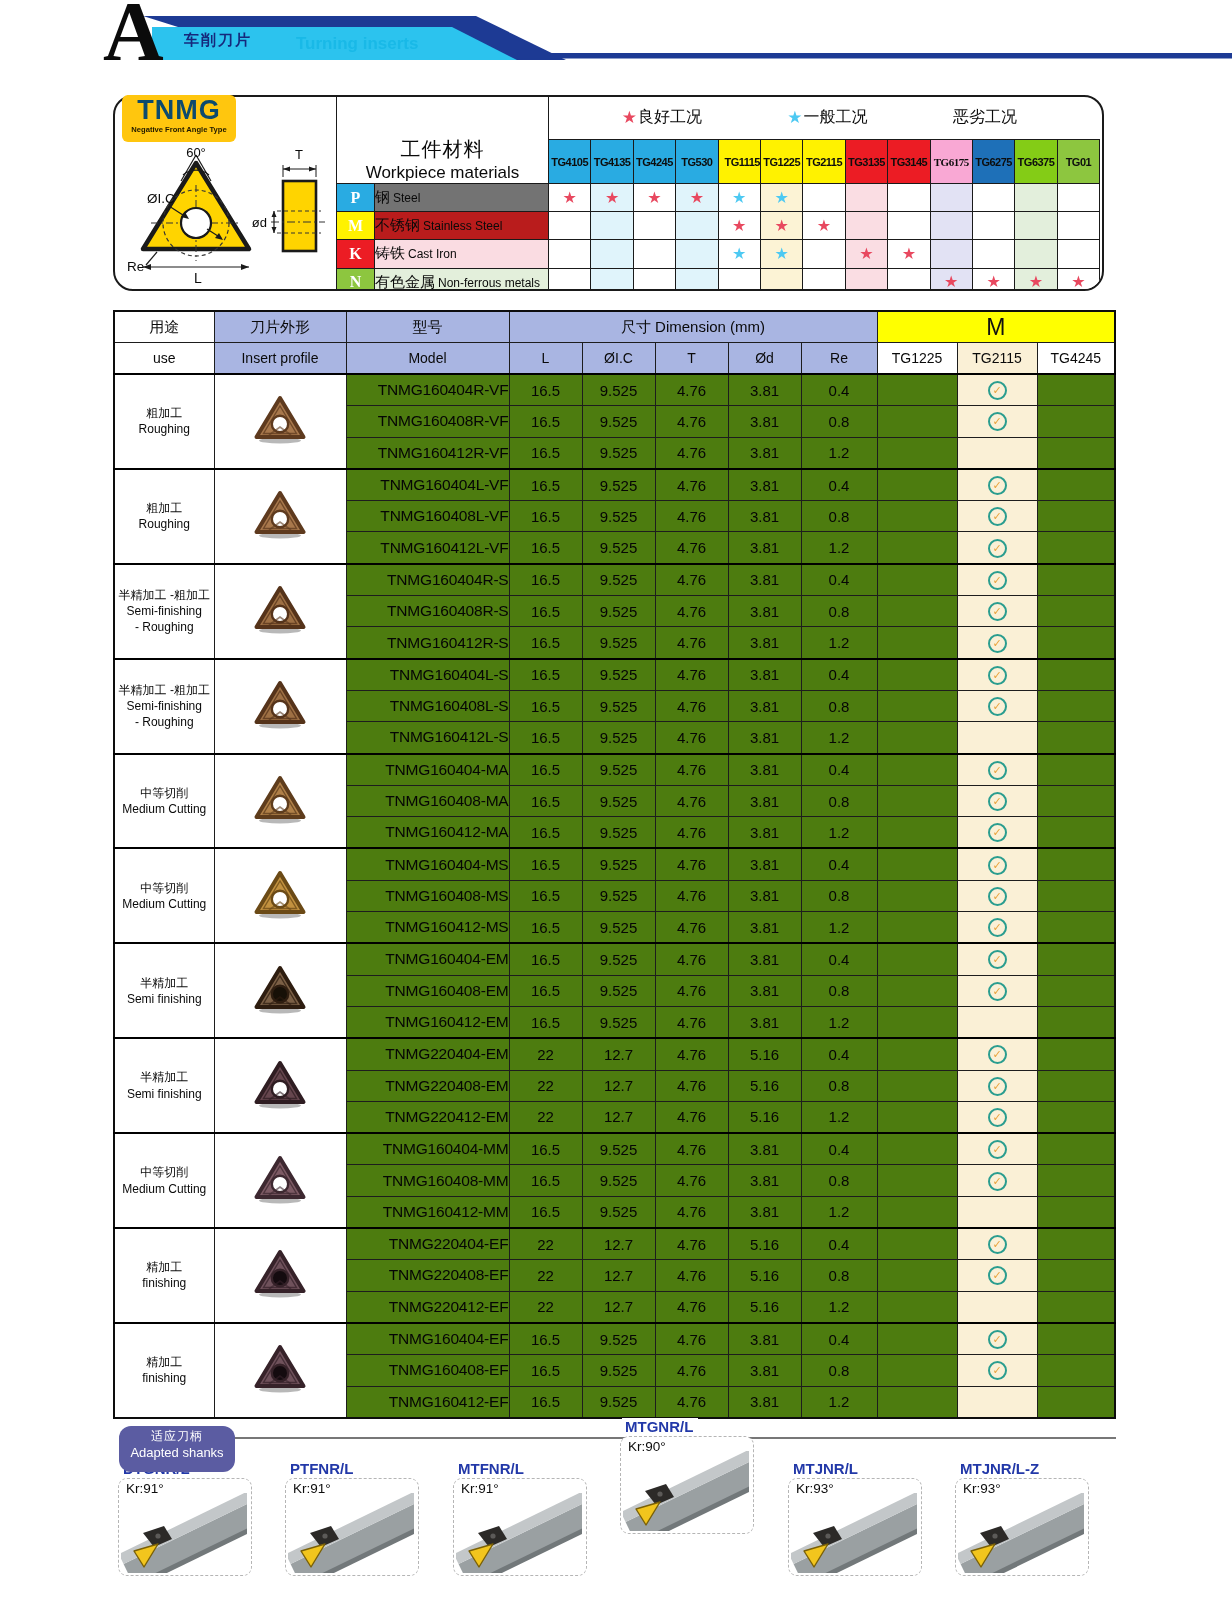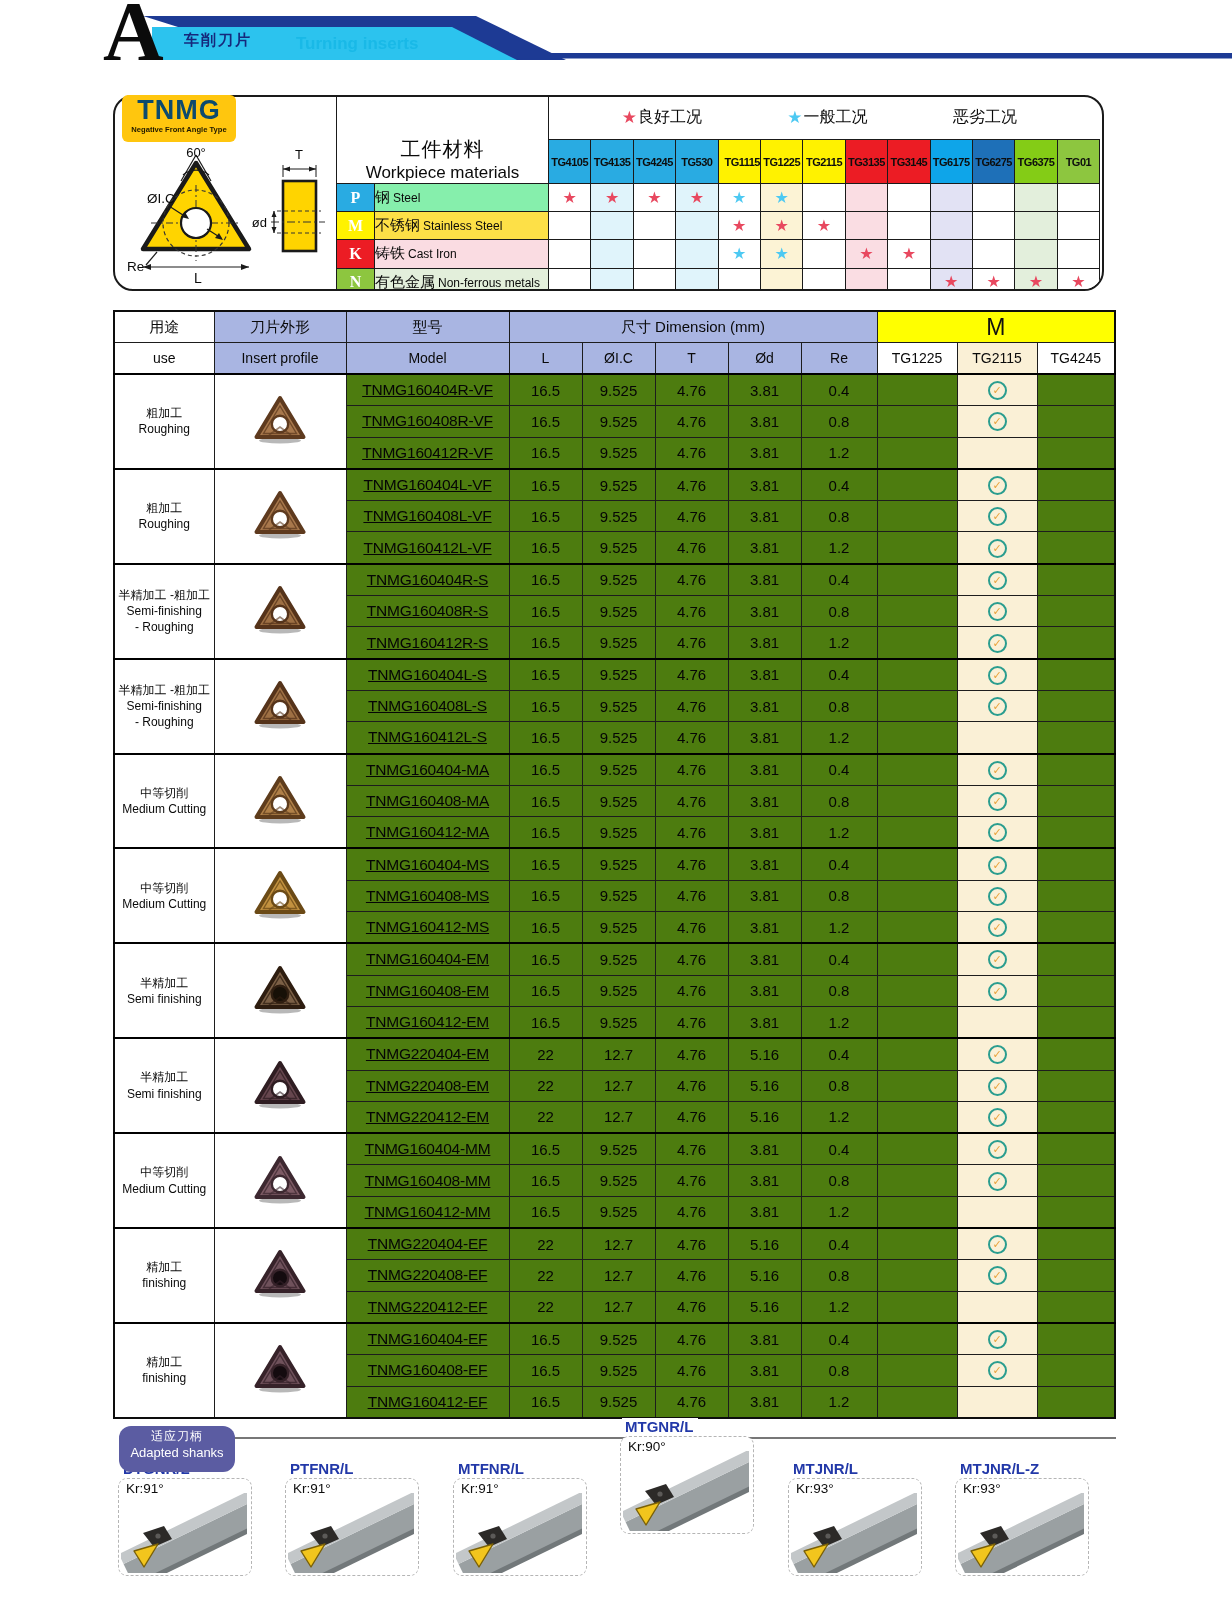--- a/index.html
+++ b/index.html
@@ -45,21 +45,21 @@
   #main-tbl thead th{height:30px;}
   .hd-blue{background:#a9b5e2;}
   .hd-white{background:#ffffff;}
   .hd-m{background:#ffff00;font-size:23px;font-weight:bold;}
   .hd-cn{font-size:15px;color:#0a0a0a;}
   .hd-en{font-size:14px;color:#0a0a0a;}
   tbody.grp{border-top:2.8px solid #000;}
   td.use-cell{text-align:center;vertical-align:middle;background:#fff;}
   .use-ln{font-size:12px;line-height:1.35;color:#0a0a0a;}
   td.prof-cell{text-align:center;vertical-align:middle;background:#fff;}
-  td.model{font-size:15.5px;padding-left:7px;text-align:center;height:30.3px;color:#050505;letter-spacing:-0.2px;text-decoration:underline;}
+  td.model{font-size:15.5px;padding-left:7px;text-align:right;height:30.3px;color:#050505;letter-spacing:-0.2px;}
   td.num{font-size:15px;text-align:center;color:#050505;}
   td.gcol{text-align:center;vertical-align:middle;}
   td.g2115{background:#faf0d6;}
   .ck{display:inline-block;width:15px;height:15px;border:2px solid #2a9d8f;border-radius:50%;
     color:#e9a23b;font-weight:bold;font-size:11px;line-height:15px;text-align:center;}
   
   .shank-badge{position:absolute;left:119px;top:1426px;width:116px;height:46px;background:#5b5ca2;
     border-radius:12px;color:#fff;text-align:center;z-index:2;}
   .shank-badge .b1{font-size:12px;line-height:20px;letter-spacing:1px;}
   .shank-badge .b2{font-size:13px;line-height:14px;}
@@ -173,45 +173,45 @@
         <tr>
           <td class="grade-hd" style="background: rgb(41, 171, 226); height: 26px;">TG4105</td>
           <td class="grade-hd" style="background: rgb(41, 171, 226); height: 26px;">TG4135</td>
           <td class="grade-hd" style="background: rgb(41, 171, 226); height: 26px;">TG4245</td>
           <td class="grade-hd" style="background: rgb(41, 171, 226); height: 26px;">TG530</td>
           <td class="grade-hd" style="background: rgb(255, 242, 0); height: 26px; text-align: right;">TG1115</td>
           <td class="grade-hd" style="background: rgb(255, 242, 0); height: 26px;">TG1225</td>
           <td class="grade-hd" style="background: rgb(255, 242, 0); height: 26px;">TG2115</td>
           <td class="grade-hd" style="background: rgb(236, 28, 36); height: 26px;">TG3135</td>
           <td class="grade-hd" style="background: rgb(236, 28, 36); height: 26px;">TG3145</td>
-          <td class="grade-hd" style="background: #0ea5e9; height: 26px;">TG6175</td>
+          <td class="grade-hd" style="background: #f9a8d4; height: 26px; font-family: Liberation Serif, serif;">TG6175</td>
           <td class="grade-hd" style="background: rgb(30, 112, 184); height: 26px;">TG6275</td>
           <td class="grade-hd" style="background: #84cc16; height: 26px;">TG6375</td>
           <td class="grade-hd" style="background: rgb(141, 198, 63); height: 26px;">TG01</td>
         </tr>
         <tr>
           <td class="mat-badge" style="background: rgb(41, 171, 226); height: 27.2px;">P</td>
-          <td class="mat-name" style="background: #86efac;"><span class="mat-cn">钢</span><span class="mat-en">Steel</span></td>
+          <td class="mat-name" style="background: #737373;"><span class="mat-cn">钢</span><span class="mat-en">Steel</span></td>
           <td class="star-cell" style="background: rgb(255, 255, 255);"><span style="color: rgb(232, 72, 95);">★</span></td>
           <td class="star-cell" style="background: rgb(224, 244, 251);"><span style="color: rgb(232, 72, 95);">★</span></td>
           <td class="star-cell" style="background: rgb(255, 255, 255);"><span style="color: rgb(232, 72, 95);">★</span></td>
           <td class="star-cell" style="background: rgb(224, 244, 251);"><span style="color: rgb(232, 72, 95);">★</span></td>
           <td class="star-cell" style="background: rgb(255, 255, 255);"><span style="color: rgb(77, 201, 242);">★</span></td>
           <td class="star-cell" style="background: rgb(252, 243, 213);"><span style="color: rgb(77, 201, 242);">★</span></td>
           <td class="star-cell" style="background: rgb(255, 255, 255);"></td>
           <td class="star-cell" style="background: rgb(250, 221, 227);"></td>
           <td class="star-cell" style="background: rgb(255, 255, 255);"></td>
           <td class="star-cell" style="background: rgb(226, 226, 244);"></td>
           <td class="star-cell" style="background: rgb(255, 255, 255);"></td>
           <td class="star-cell" style="background: rgb(227, 239, 220);"></td>
           <td class="star-cell" style="background: rgb(255, 255, 255);"></td>
         </tr>
         <tr>
           <td class="mat-badge" style="background: rgb(255, 242, 0); height: 27.2px;">M</td>
-          <td class="mat-name" style="background: #fde047;"><span class="mat-cn">不锈钢</span><span class="mat-en">Stainless Steel</span></td>
+          <td class="mat-name" style="background: #b91c1c;"><span class="mat-cn">不锈钢</span><span class="mat-en">Stainless Steel</span></td>
           <td class="star-cell" style="background: rgb(255, 255, 255);"></td>
           <td class="star-cell" style="background: rgb(224, 244, 251);"></td>
           <td class="star-cell" style="background: rgb(255, 255, 255);"></td>
           <td class="star-cell" style="background: rgb(224, 244, 251);"></td>
           <td class="star-cell" style="background: rgb(255, 255, 255);"><span style="color: rgb(232, 72, 95);">★</span></td>
           <td class="star-cell" style="background: rgb(252, 243, 213);"><span style="color: rgb(232, 72, 95);">★</span></td>
           <td class="star-cell" style="background: rgb(255, 255, 255);"><span style="color: rgb(232, 72, 95);">★</span></td>
           <td class="star-cell" style="background: rgb(250, 221, 227);"></td>
           <td class="star-cell" style="background: rgb(255, 255, 255);"></td>
           <td class="star-cell" style="background: rgb(226, 226, 244);"></td>

